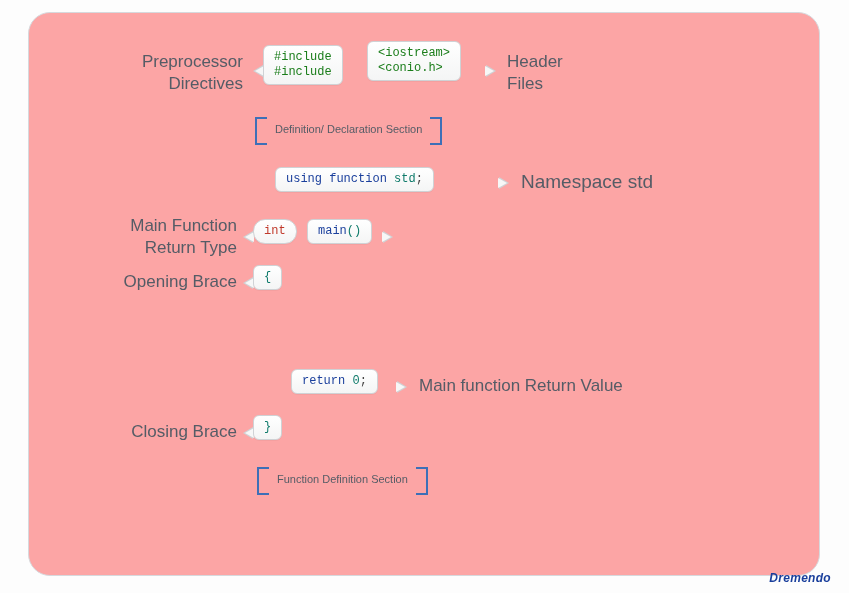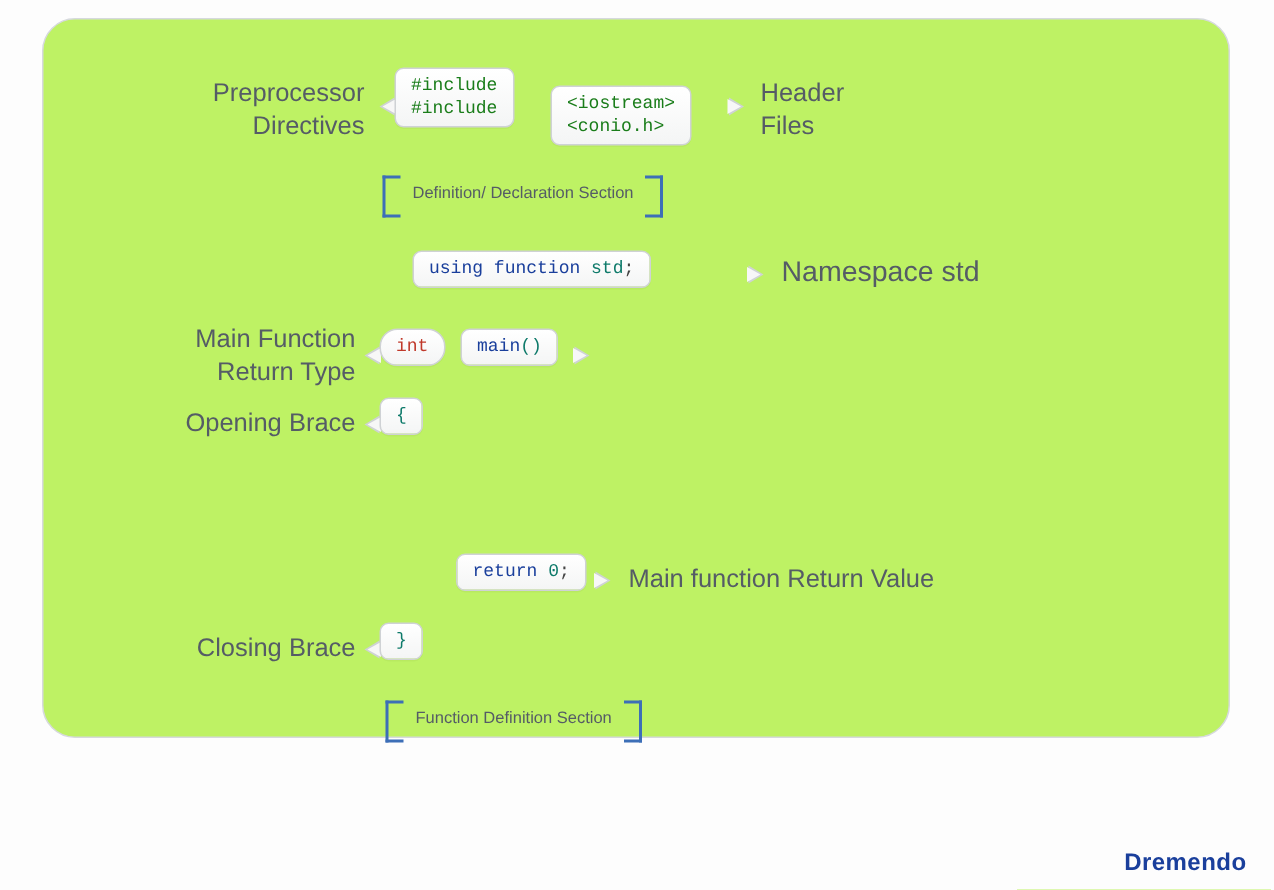--- a/index.html
+++ b/index.html
@@ -7,24 +7,24 @@
     font-family: "Segoe UI", "Helvetica Neue", Arial, sans-serif;
     background: #fdfdfd;
     width: 849px;
     height: 593px;
     position: relative;
     color: #555c66;
   }
   .panel {
     position: absolute;
     left: 28px; top: 12px;
-    width: 792px; height: 480px;
+    width: 792px; height: 564px;
     border: 1px solid #d6d9dd;
     border-radius: 22px;
-    background: #bef264;
+    background: #fca5a5;
   }
   .label {
     position: absolute;
     font-size: 17px;
     color: #555c66;
     white-space: nowrap;
     line-height: 1.3;
   }
   .label.right-align { text-align: right; }
   .codebox {
@@ -86,39 +86,40 @@
     content:"";
     position:absolute; right:2px; top:-5px;
     border-top: 5px solid transparent;
     border-bottom: 5px solid transparent;
     border-left: 9px solid #f7f7f7;
   }
   .brand {
     position: absolute;
     right: 18px; bottom: 8px;
     font-weight: 700;
-    font-size: 16px;
+    font-size: 12px;
     color: #1a3f9c;
     letter-spacing: 0.3px;
+    font-style: italic;
   }
 </style>
 </head>
 <body>
 
 <div class="panel">
 
   <div class="label right-align" style="left:64px; top:38px; width:150px;"><span>Preprocessor<br>Directives</span></div>
 
   <div class="tail tail-l" style="left:224px; top:52px;"></div>
   <div class="codebox" style="left:234px; top:32px;">
     <span class="c-green">#include</span><br>
     <span class="c-green">#include</span>
   </div>
 
-  <div class="codebox" style="left:338px; top:44px;">
+  <div class="codebox" style="left:338px; top:28px;">
     <span class="c-green">&lt;iostream&gt;</span><br>
     <span class="c-green">&lt;conio.h&gt;</span>
   </div>
   <div class="tail tail-r" style="left:457px; top:52px;"></div>
 
   <div class="label" style="left:478px; top:38px;"><span>Header<br>Files</span></div>
 
   <div class="section" style="left:230px; top:104px;"><span>Definition/ Declaration Section</span></div>
 
   <div class="codebox" style="left:246px; top:154px;">
@@ -140,21 +141,21 @@
   </div>
   <div class="tail tail-r" style="left:354px; top:218px;"></div>
 
   <div class="label right-align" style="left:38px; top:258px; width:170px;"><span>Opening Brace</span></div>
   <div class="tail tail-l" style="left:214px; top:264px;"></div>
   <div class="codebox" style="left:224px; top:252px;">
     <span class="c-teal">{</span>
   </div>
 
 
-  <div class="codebox" style="left:275px; top:356px;font-family:Liberation Mono, monospace;">
+  <div class="codebox" style="left:262px; top:356px;font-family:Liberation Mono, monospace;">
     <span class="c-blue">return</span>
     <span class="c-teal">0</span><span class="c-semi">;</span>
   </div>
   <div class="tail tail-r" style="left:368px; top:368px;"></div>
   <div class="label" style="left:390px; top:362px;"><span>Main function Return Value</span></div>
 
   <div class="label right-align" style="left:38px; top:408px; width:170px;"><span>Closing Brace</span></div>
   <div class="tail tail-l" style="left:214px; top:414px;"></div>
   <div class="codebox" style="left:224px; top:402px;">
     <span class="c-teal">}</span>

